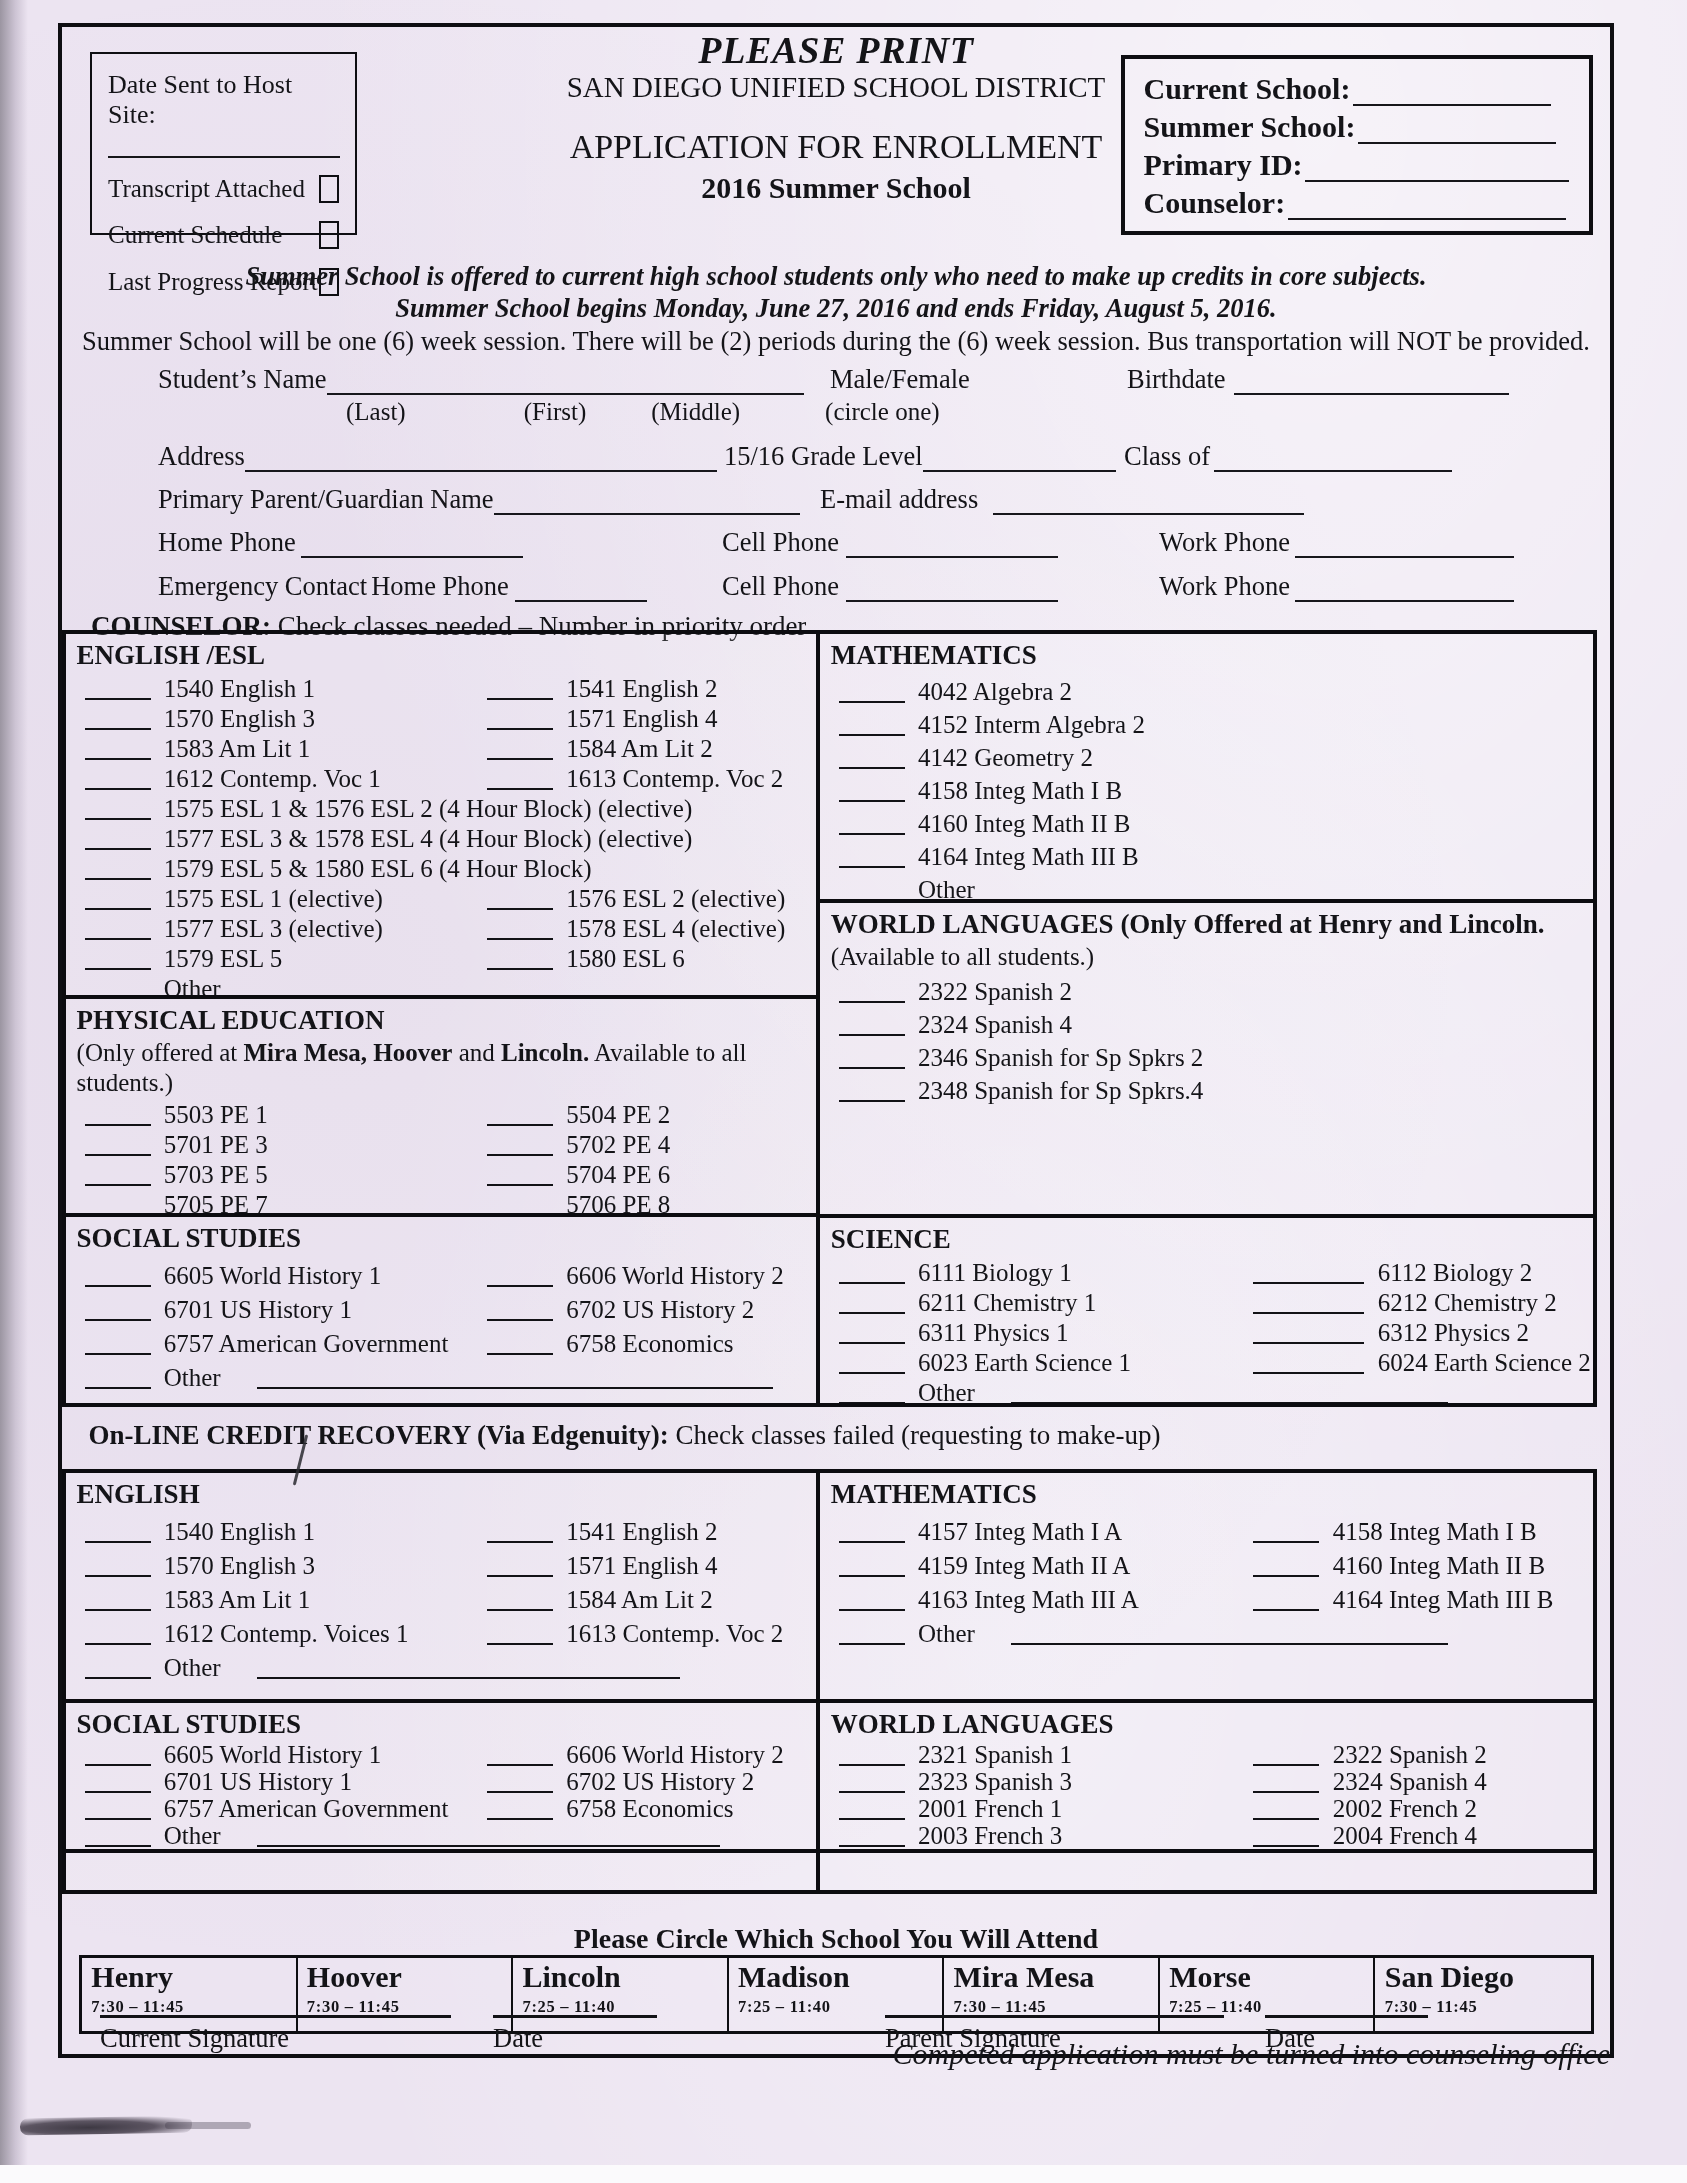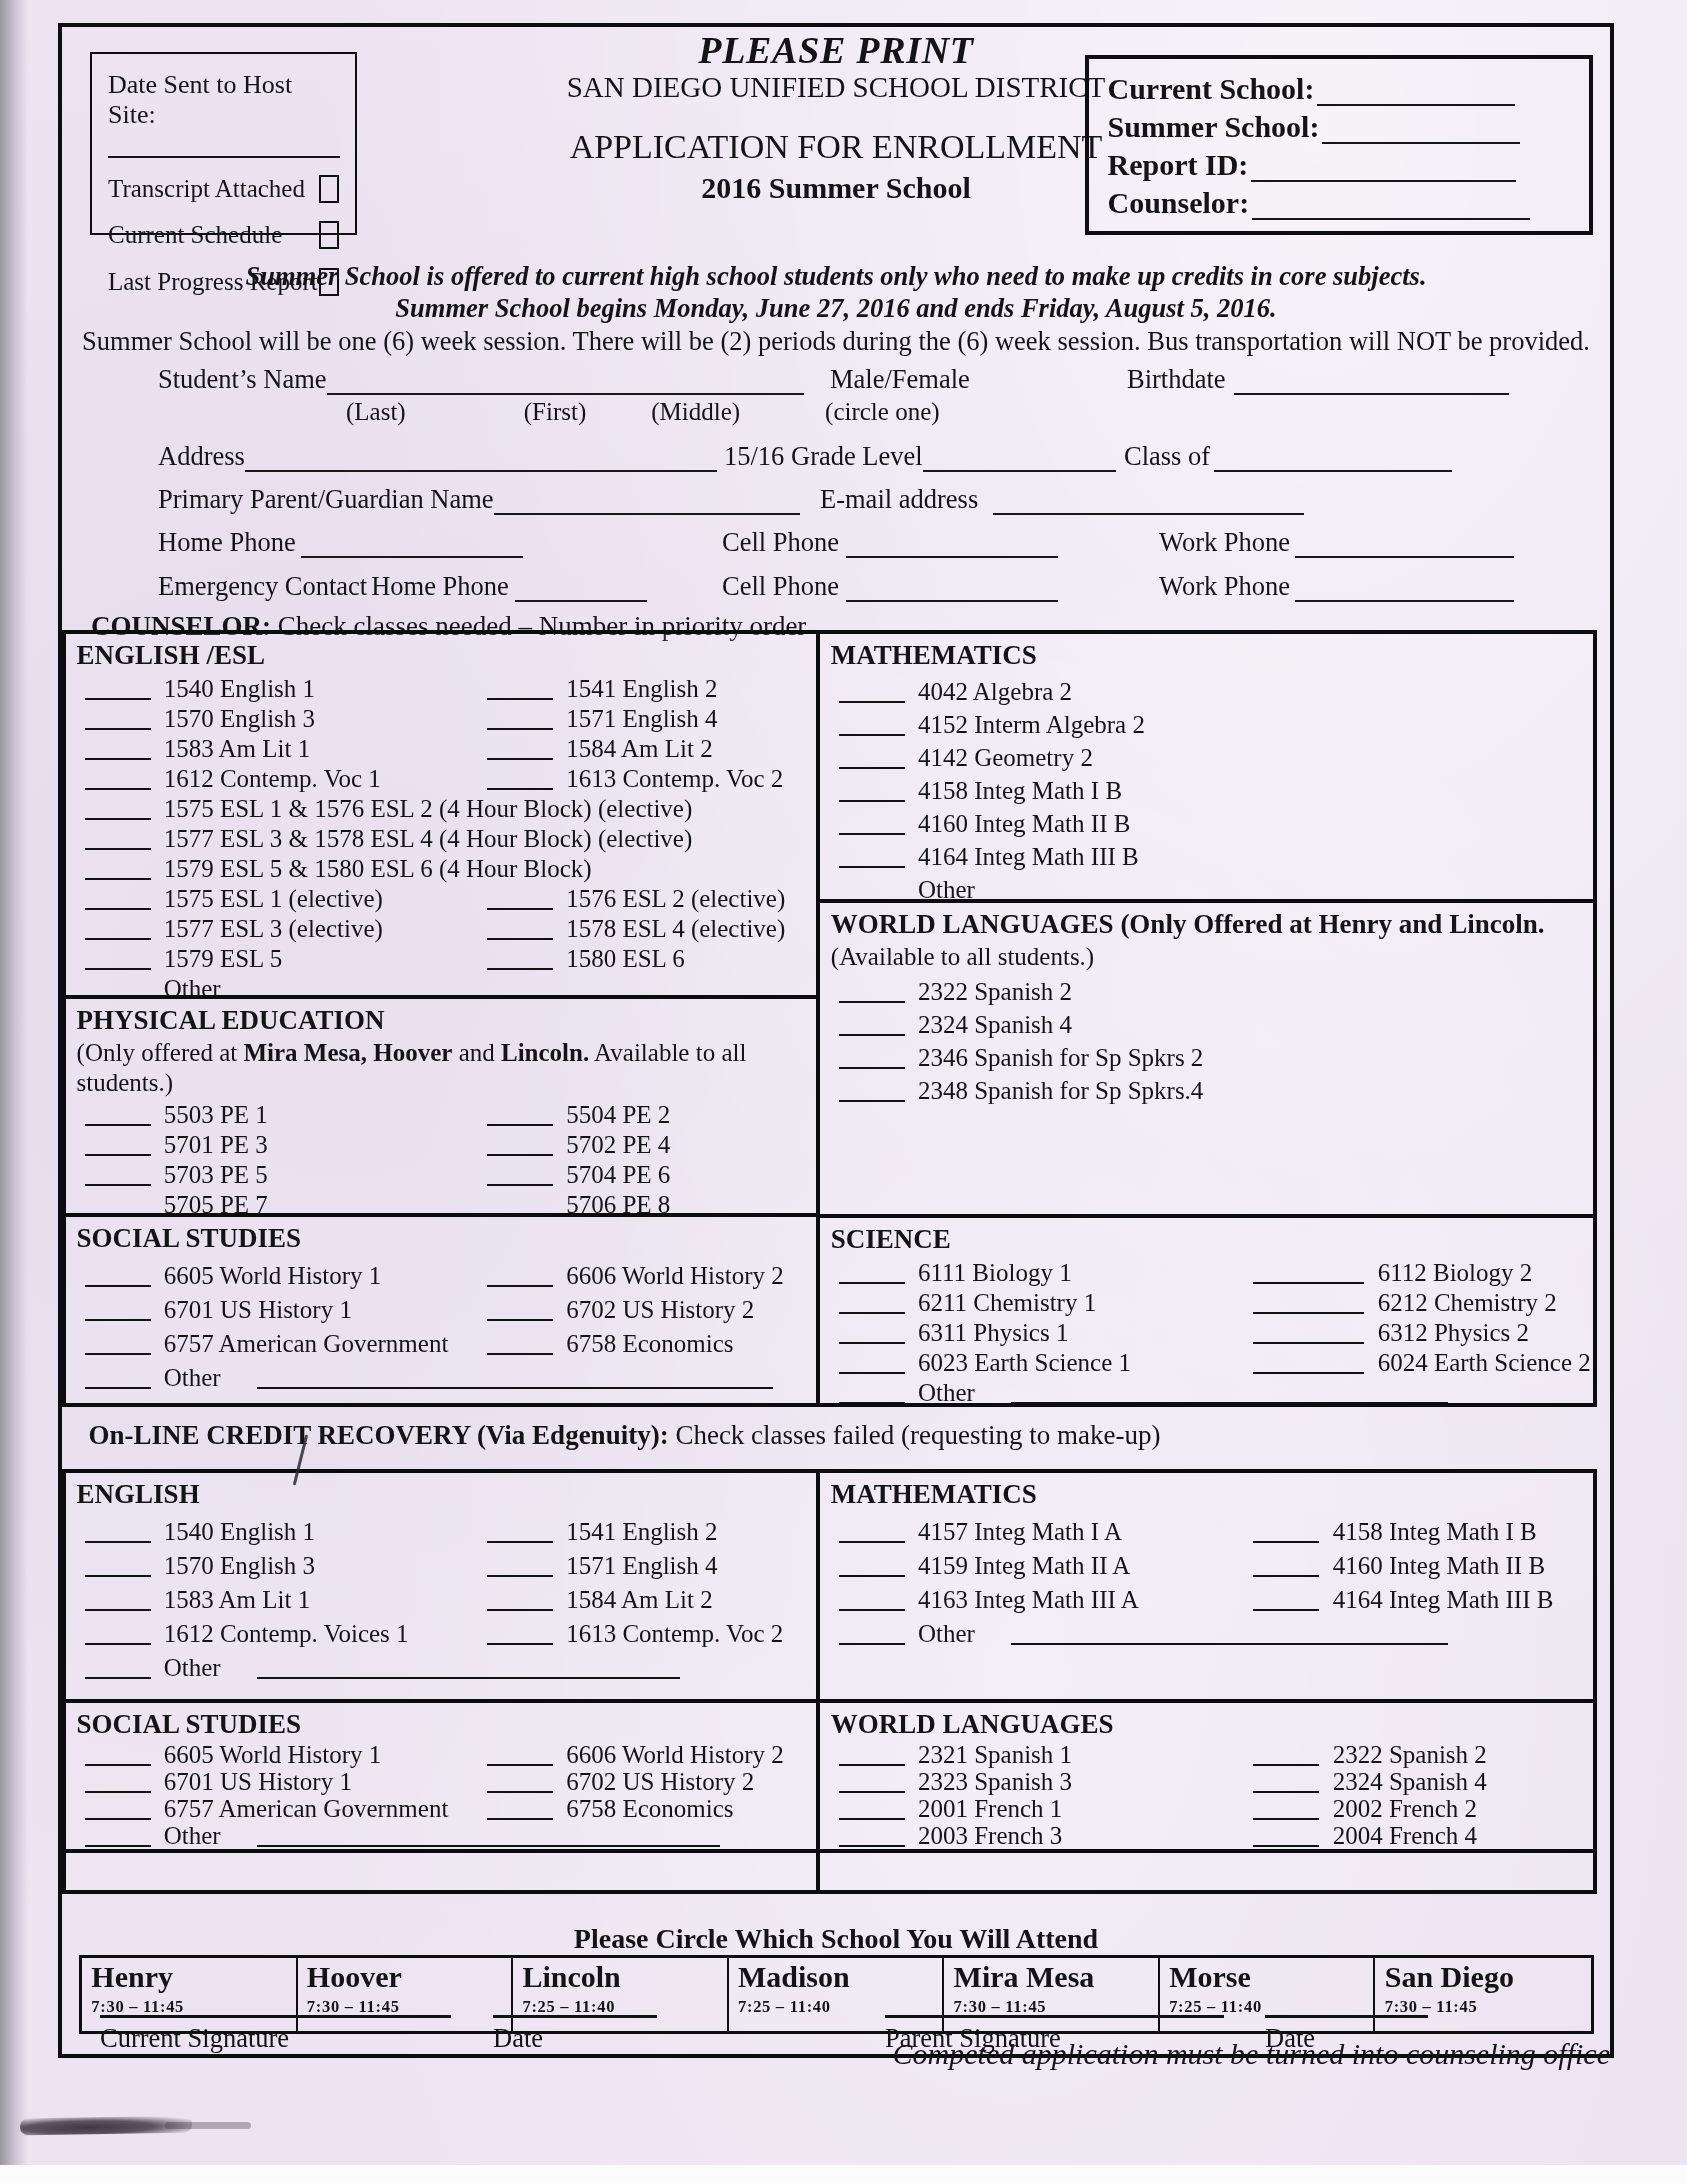--- a/index.html
+++ b/index.html
@@ -35,21 +35,21 @@
   .app-title{position:absolute;left:0;right:0;top:101px;text-align:center;font-size:34px;}
   .subtitle{position:absolute;left:0;right:0;top:144px;text-align:center;font-size:30px;font-weight:bold;}
 
   .routing-box{position:absolute;left:28px;top:25px;width:267px;height:183px;
     border:2.6px solid #0e0e12;box-sizing:border-box;padding:16px 12px 0 16px;}
   .date-label{font-size:26px;}
   .date-line{border-bottom:2px solid #16161a;height:26.5px;margin-right:2.6px;}
   .rbox-row{display:flex;align-items:center;margin-top:14.6px;font-size:25px;height:32px;}
   .cbx{width:20px;height:28px;border:2px solid #0e0e12;margin-left:auto;margin-right:4px;flex:none;box-sizing:border-box;}
 
-  .school-box{position:absolute;right:17px;top:28px;width:508px;height:180px;
+  .school-box{position:absolute;right:17px;top:28px;width:472px;height:180px;
     border:4px solid #0e0e12;box-sizing:border-box;padding:9.3px 20px 0 18.5px;}
   .sbox-row{display:flex;align-items:flex-end;font-weight:bold;font-size:30px;height:38px;}
   .sbox-line{flex:1;border-bottom:2.6px solid #16161a;height:29px;margin-left:2.6px;}
 
   .intro{position:absolute;left:0;right:0;top:233px;text-align:center;}
   .intro-l1,.intro-l2{font-style:italic;font-weight:bold;font-size:26.5px;line-height:32px;}
   .intro-l3{font-size:26.5px;line-height:32px;margin-top:1.3px;}
 
   .fieldset{position:absolute;left:29px;right:22.5px;top:328px;font-size:26.5px;}
   .frow{display:flex;align-items:flex-end;height:40px;margin-bottom:3.3px;}
@@ -137,21 +137,21 @@
     <div class="school-box">
       <div class="sbox-row">
         <span class="fl">Current School:</span>
         <span class="sbox-line" style="max-width:198px"></span>
       </div>
       <div class="sbox-row">
         <span class="fl">Summer School:</span>
         <span class="sbox-line" style="max-width:198px"></span>
       </div>
       <div class="sbox-row">
-        <span class="fl">Report ID:</span>
+        <span class="fl">Primary ID:</span>
         <span class="sbox-line" style="max-width:265px"></span>
       </div>
       <div class="sbox-row">
         <span class="fl">Counselor:</span>
         <span class="sbox-line" style="max-width:278px"></span>
       </div>
     </div>
 
     <div class="intro">
       <div class="intro-l1">Summer School is offered to current high school students only who need to make up credits in core subjects.</div>

